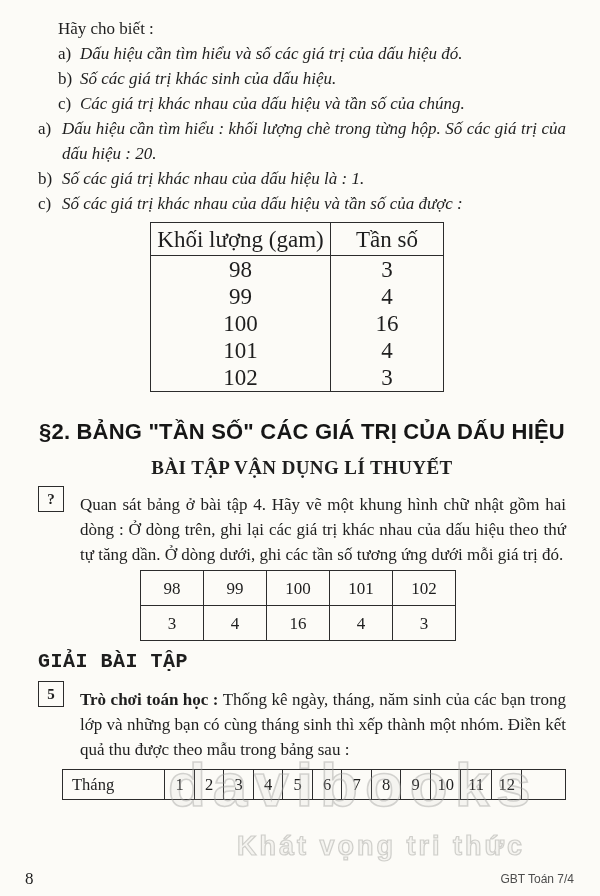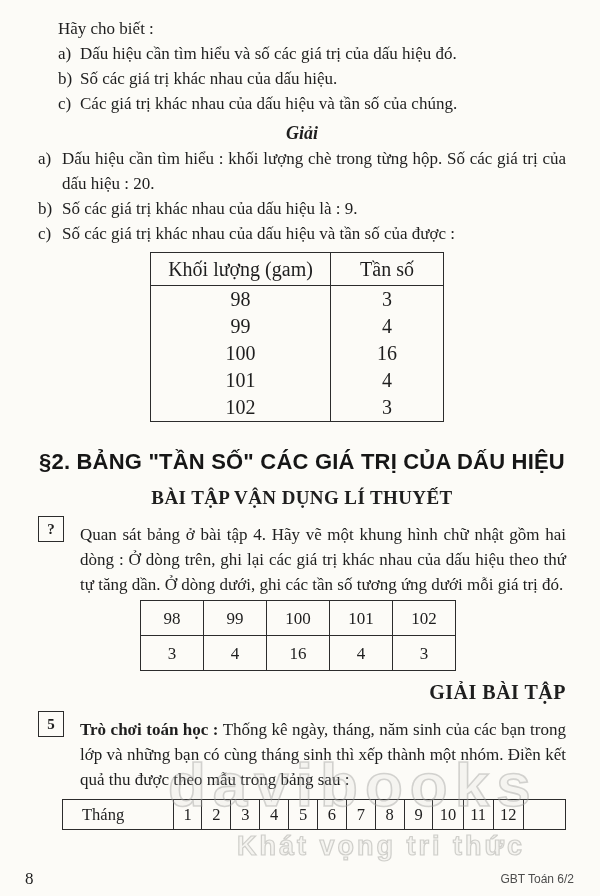--- a/index.html
+++ b/index.html
@@ -14,56 +14,56 @@
     color:#1e1e1e;
     overflow:hidden;
   }
   p { margin:0; }
 
   
   .intro { margin-left:20px; }
   .intro .lead { }
   .li { display:flex; }
   .li .lbl { flex:none; width:22px; }
-  .li .txt { flex:1; text-align:justify; }
+  .li .txt { flex:1; text-align:justify;font-style:italic; }
 
   
   .giai-title { margin:4px 0 0 0; text-align:center; font-weight:bold; font-style:italic; font-size:18px; line-height:26px; }
   .solution .li .lbl { width:24px; }
 
   
   table { border-collapse:collapse; table-layout:fixed; }
   .t1 { margin:6px 0 0 112px; border:1.6px solid #2c2c2c; }
-  .t1 th, .t1 td { font-weight:normal; text-align:center; font-size:20px; }
+  .t1 th, .t1 td { font-weight:normal; text-align:center; font-size:23px; }
   .t1 th { height:30px; border-bottom:1.3px solid #2c2c2c; }
   .t1 td { height:25px; }
   .t1 .c2 { border-left:1.3px solid #2c2c2c; }
   .t1 .col-a { width:177px; } .t1 .col-b { width:110px; }
 
   
   .sec-title { margin:26px 0 0 0; text-align:center; font-family:"Liberation Sans", sans-serif; font-weight:bold; font-size:22px; line-height:27px; letter-spacing:.2px; color:#161616; }
   .sec-sub { margin:12px 0 0 0; text-align:center; font-weight:bold; font-size:19px; line-height:22px; letter-spacing:.4px; }
 
   
   .marked { display:flex; gap:16px; margin-top:5px; }
   .mbox { flex:none; width:24px; height:24px; margin-top:2px; border:1.6px solid #2c2c2c; text-align:center; line-height:24px; font-weight:bold; font-size:15px; background:#fcfbf7; }
   .marked p { flex:1; text-align:justify;margin-top:8px; }
 
   .guide-title { margin:1px 0 0 0; text-align:center; font-weight:bold; font-style:italic; font-size:18px; line-height:26px; }
 
   
   .t2 { margin:3px 0 0 102px; border:1.3px solid #2c2c2c; }
   .t2 td { width:60px; height:32px; border:1.3px solid #2c2c2c; text-align:center; font-size:17px; }
 
-  .ex-title { margin:9px 0 0 0; text-align:right; font-weight:bold; font-size:20px; line-height:24px; letter-spacing:.5px; }
+  .ex-title { margin:9px 0 0 0; text-align:left; font-weight:bold; font-size:20px; line-height:24px; letter-spacing:.5px;font-family:Liberation Mono, monospace; }
 
   
   .t3 { margin:7px 0 0 24px; border:1.4px solid #2c2c2c; position:relative; z-index:1; }
   .t3 td { height:27px; border:1.2px solid #2c2c2c; text-align:center; font-size:16.5px; }
-  .t3 .rowlbl { width:98px; text-align:left; padding-left:19px; }
+  .t3 .rowlbl { width:98px; text-align:left; padding-left:9px; }
   .t3 .mcol { width:29px; }
   .t3 .ncol { width:46px; }
 
   
   .wm { position:absolute; pointer-events:none; z-index:2; font-family:"Liberation Sans", sans-serif; white-space:nowrap; }
   .wm1 { left:168px; top:772px; font-size:62px; font-weight:bold; letter-spacing:7px;
          color:rgba(190,190,188,0.10); -webkit-text-stroke:1.6px rgba(158,158,155,0.42); }
   .wm2 { left:237px; top:834px; font-size:27px; font-weight:bold; letter-spacing:3px;
          color:rgba(195,195,192,0.12); -webkit-text-stroke:1.2px rgba(162,162,158,0.48); }
 
@@ -77,37 +77,36 @@
 <div class="page">
 
   <section class="intro">
     <p class="lead">Hãy cho biết :</p>
     <div class="li">
       <span class="lbl">a)</span>
       <span class="txt">Dấu hiệu cần tìm hiểu và số các giá trị của dấu hiệu đó.</span>
     </div>
     <div class="li">
       <span class="lbl">b)</span>
-      <span class="txt">Số các giá trị khác nhau của dấu hiệu.</span>
+      <span class="txt">Số các giá trị khác sinh của dấu hiệu.</span>
     </div>
     <div class="li">
       <span class="lbl">c)</span>
       <span class="txt">Các giá trị khác nhau của dấu hiệu và tần số của chúng.</span>
     </div>
   </section>
 
-  <h3 class="giai-title">Giải</h3>
   <section class="solution">
     <div class="li">
       <span class="lbl">a)</span>
       <span class="txt">Dấu hiệu cần tìm hiểu : khối lượng chè trong từng hộp. Số các giá trị của dấu hiệu : 20.</span>
     </div>
     <div class="li">
       <span class="lbl">b)</span>
-      <span class="txt">Số các giá trị khác nhau của dấu hiệu là : 9.</span>
+      <span class="txt">Số các giá trị khác nhau của dấu hiệu là : 1.</span>
     </div>
     <div class="li">
       <span class="lbl">c)</span>
       <span class="txt">Số các giá trị khác nhau của dấu hiệu và tần số của được :</span>
     </div>
   </section>
 
   <table class="t1">
     <thead>
       <tr>
@@ -190,15 +189,15 @@
         <td class="mcol">12</td>
         <td class="ncol"></td>
       </tr>
     </tbody>
   </table>
 
   <div class="wm wm1">davibooks</div>
   <div class="wm wm2">Khát vọng tri thức</div>
 
   <div class="pg-num">8</div>
-  <div class="edition">GBT Toán 6/2</div>
+  <div class="edition">GBT Toán 7/4</div>
 
 </div>
 
 </body></html>

